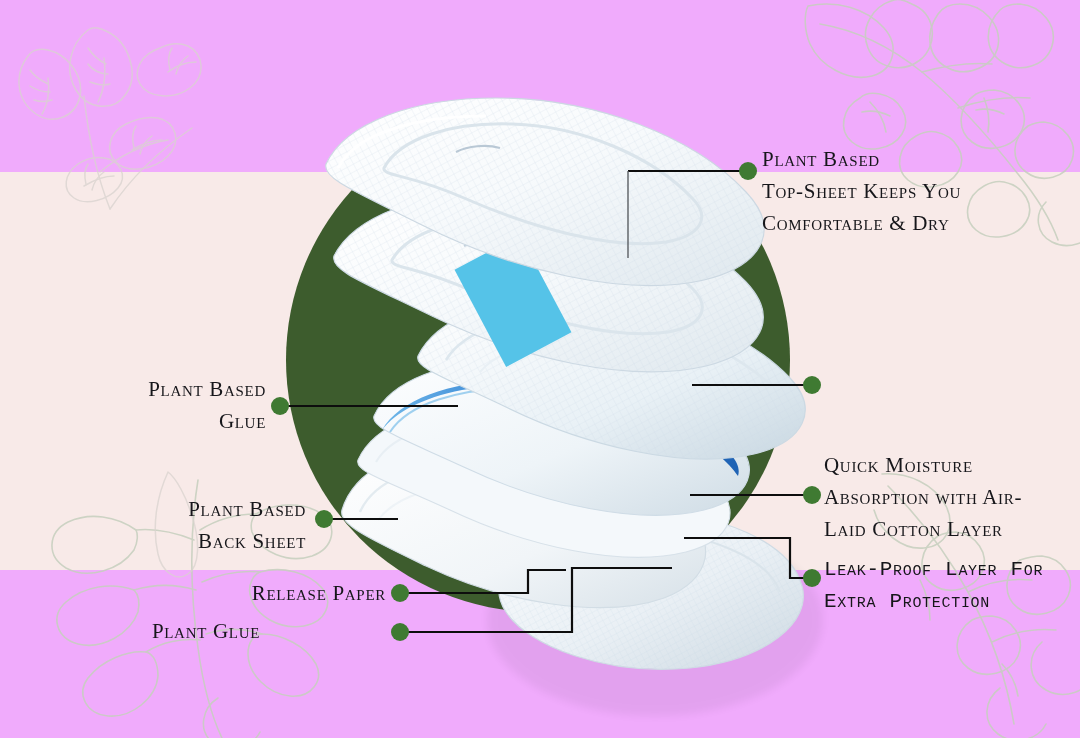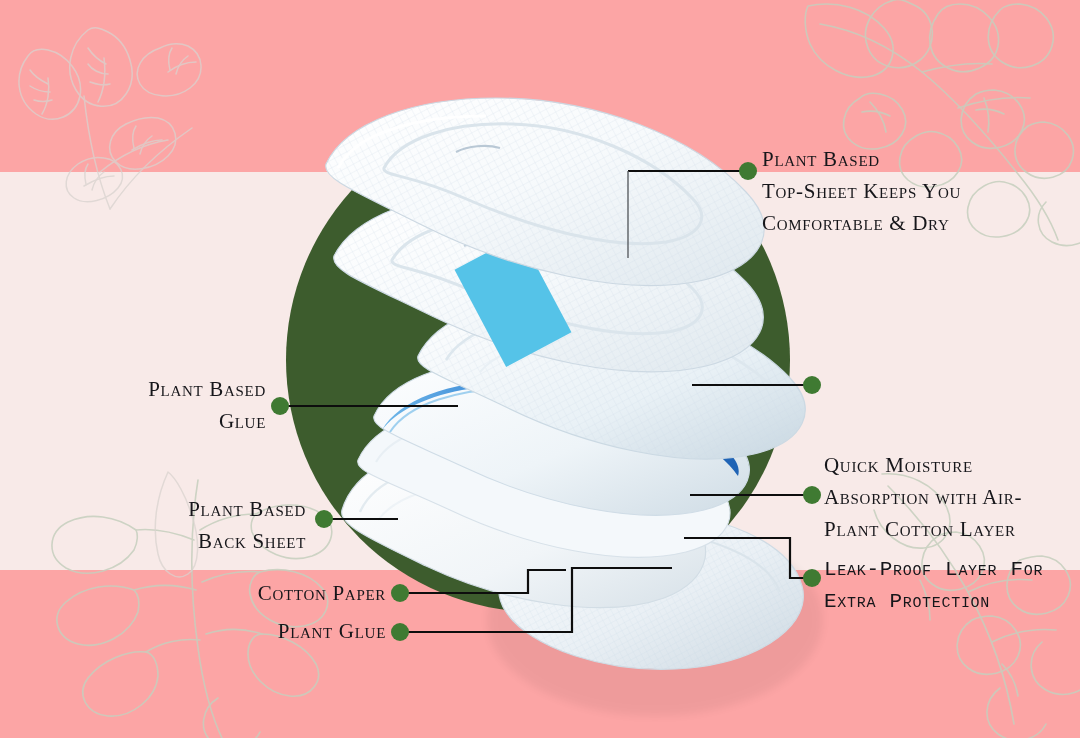--- a/index.html
+++ b/index.html
@@ -6,21 +6,21 @@
   html, body {
     margin: 0;
     padding: 0;
     background: #ffffff;
   }
   #stage {
     position: relative;
     width: 1080px;
     height: 738px;
     overflow: hidden;
-    background: #fca5a5;
+    background: #f0abfc;
     font-family: "Liberation Serif", "DejaVu Serif", serif;
   }
 
   
   .band-pink {
     position: absolute;
     left: 0;
     top: 172px;
     width: 1080px;
     height: 398px;
@@ -115,21 +115,21 @@
   .callout.left  { text-align: right; }
 
   #lbl-topsheet   { left: 762px; top: 144px;  width: 300px; }
   #lbl-chip       { left: 824px; top: 356px;  width: 248px; }
   #lbl-absorb     { left: 824px; top: 450px;  width: 252px; }
   #lbl-leakproof  { left: 824px; top: 554px;  width: 252px; font-family: Liberation Mono, monospace; }
 
   #lbl-glue       { left:  26px; top: 374px;  width: 240px; }
   #lbl-backsheet  { left:  26px; top: 494px;  width: 280px; }
   #lbl-release    { left:  26px; top: 578px;  width: 360px; }
-  #lbl-plantglue  { left:  26px; top: 616px;  width: 360px; }
+  #lbl-plantglue  { left:  26px; top: 616px;  width: 360px; text-align: center; }
 </style>
 </head>
 <body>
 
 <div id="stage">
 
   <div class="band-pink"></div>
 
   <div class="botanical" id="bot-tl">
     <svg width="250" height="210" viewBox="0 0 250 210">
@@ -369,28 +369,28 @@
     <circle class="leader-dot" cx="400" cy="632" r="9"></circle>
   </svg>
 
   <div class="callout right" id="lbl-topsheet">Plant Based
 Top-Sheet Keeps You
 Comfortable &amp; Dry</div>
 
 
   <div class="callout right" id="lbl-absorb">Quick Moisture
 Absorption with Air-
-Plant Cotton Layer</div>
+Laid Cotton Layer</div>
 
   <div class="callout right" id="lbl-leakproof">Leak-Proof Layer For
 Extra Protection</div>
 
   <div class="callout left" id="lbl-glue">Plant Based
 Glue</div>
 
   <div class="callout left" id="lbl-backsheet">Plant Based
 Back Sheet</div>
 
-  <div class="callout left" id="lbl-release">Cotton Paper</div>
+  <div class="callout left" id="lbl-release">Release Paper</div>
 
   <div class="callout left" id="lbl-plantglue">Plant Glue</div>
 
 </div>
 
 </body></html>

